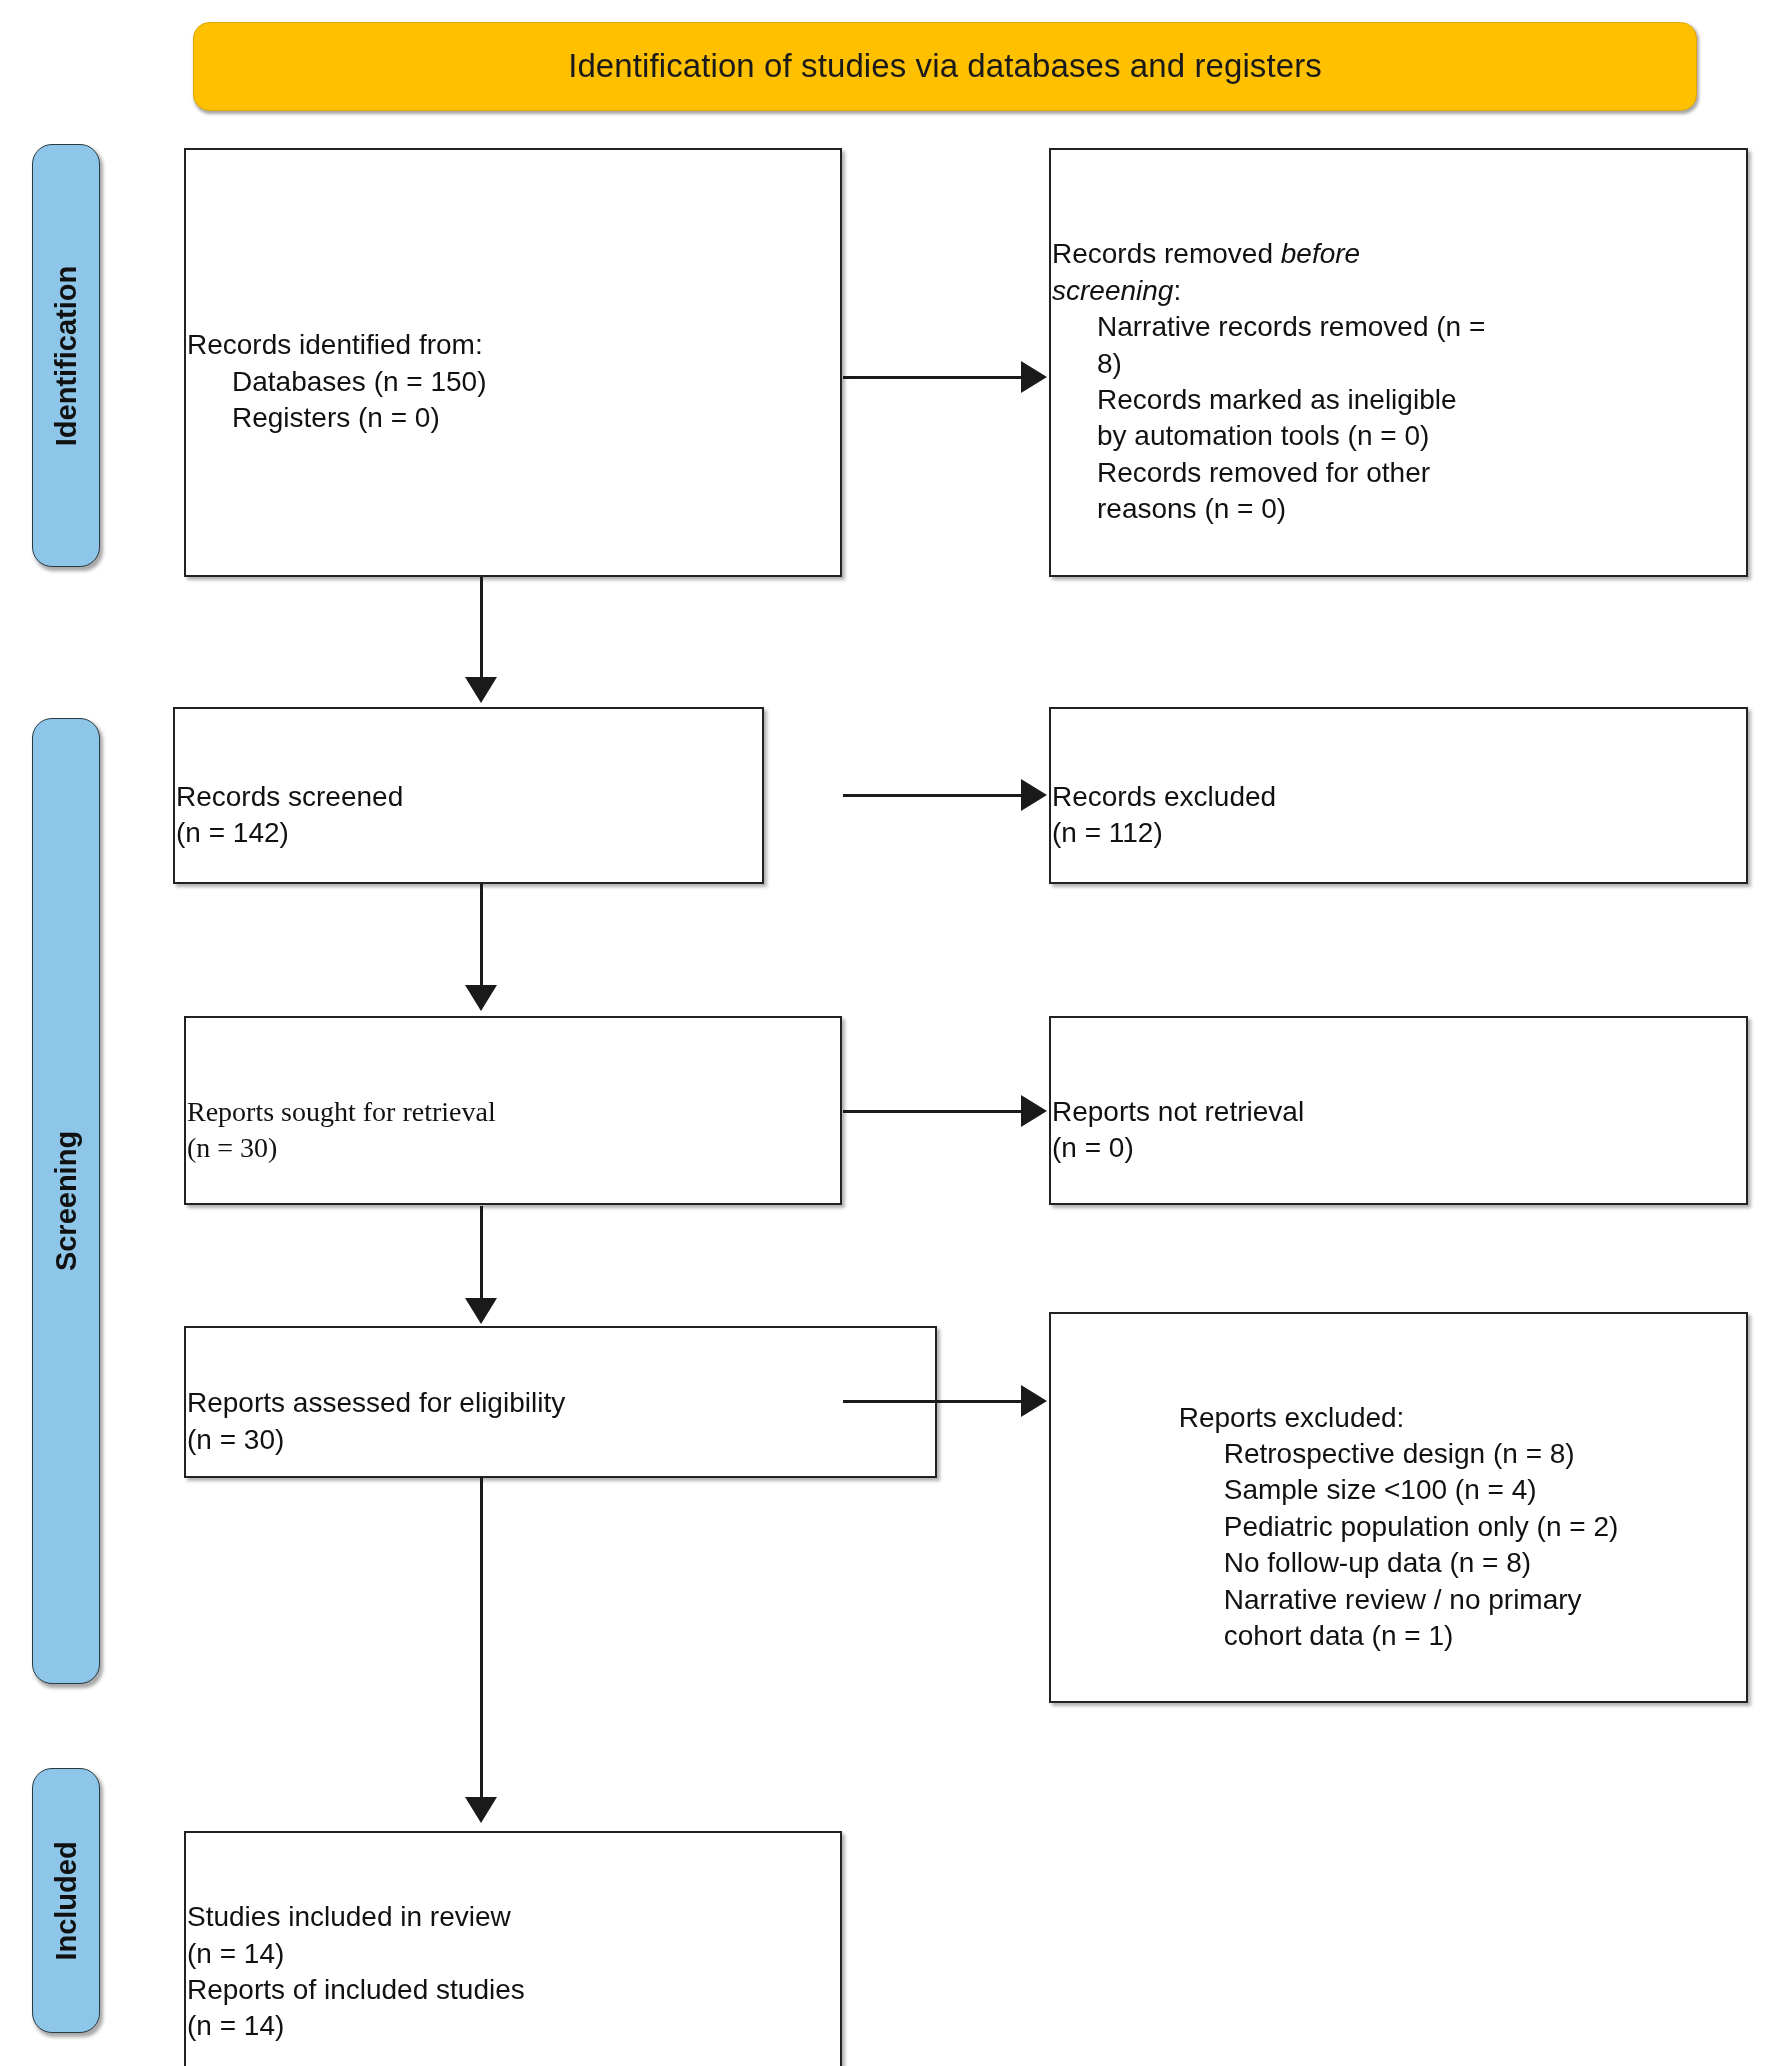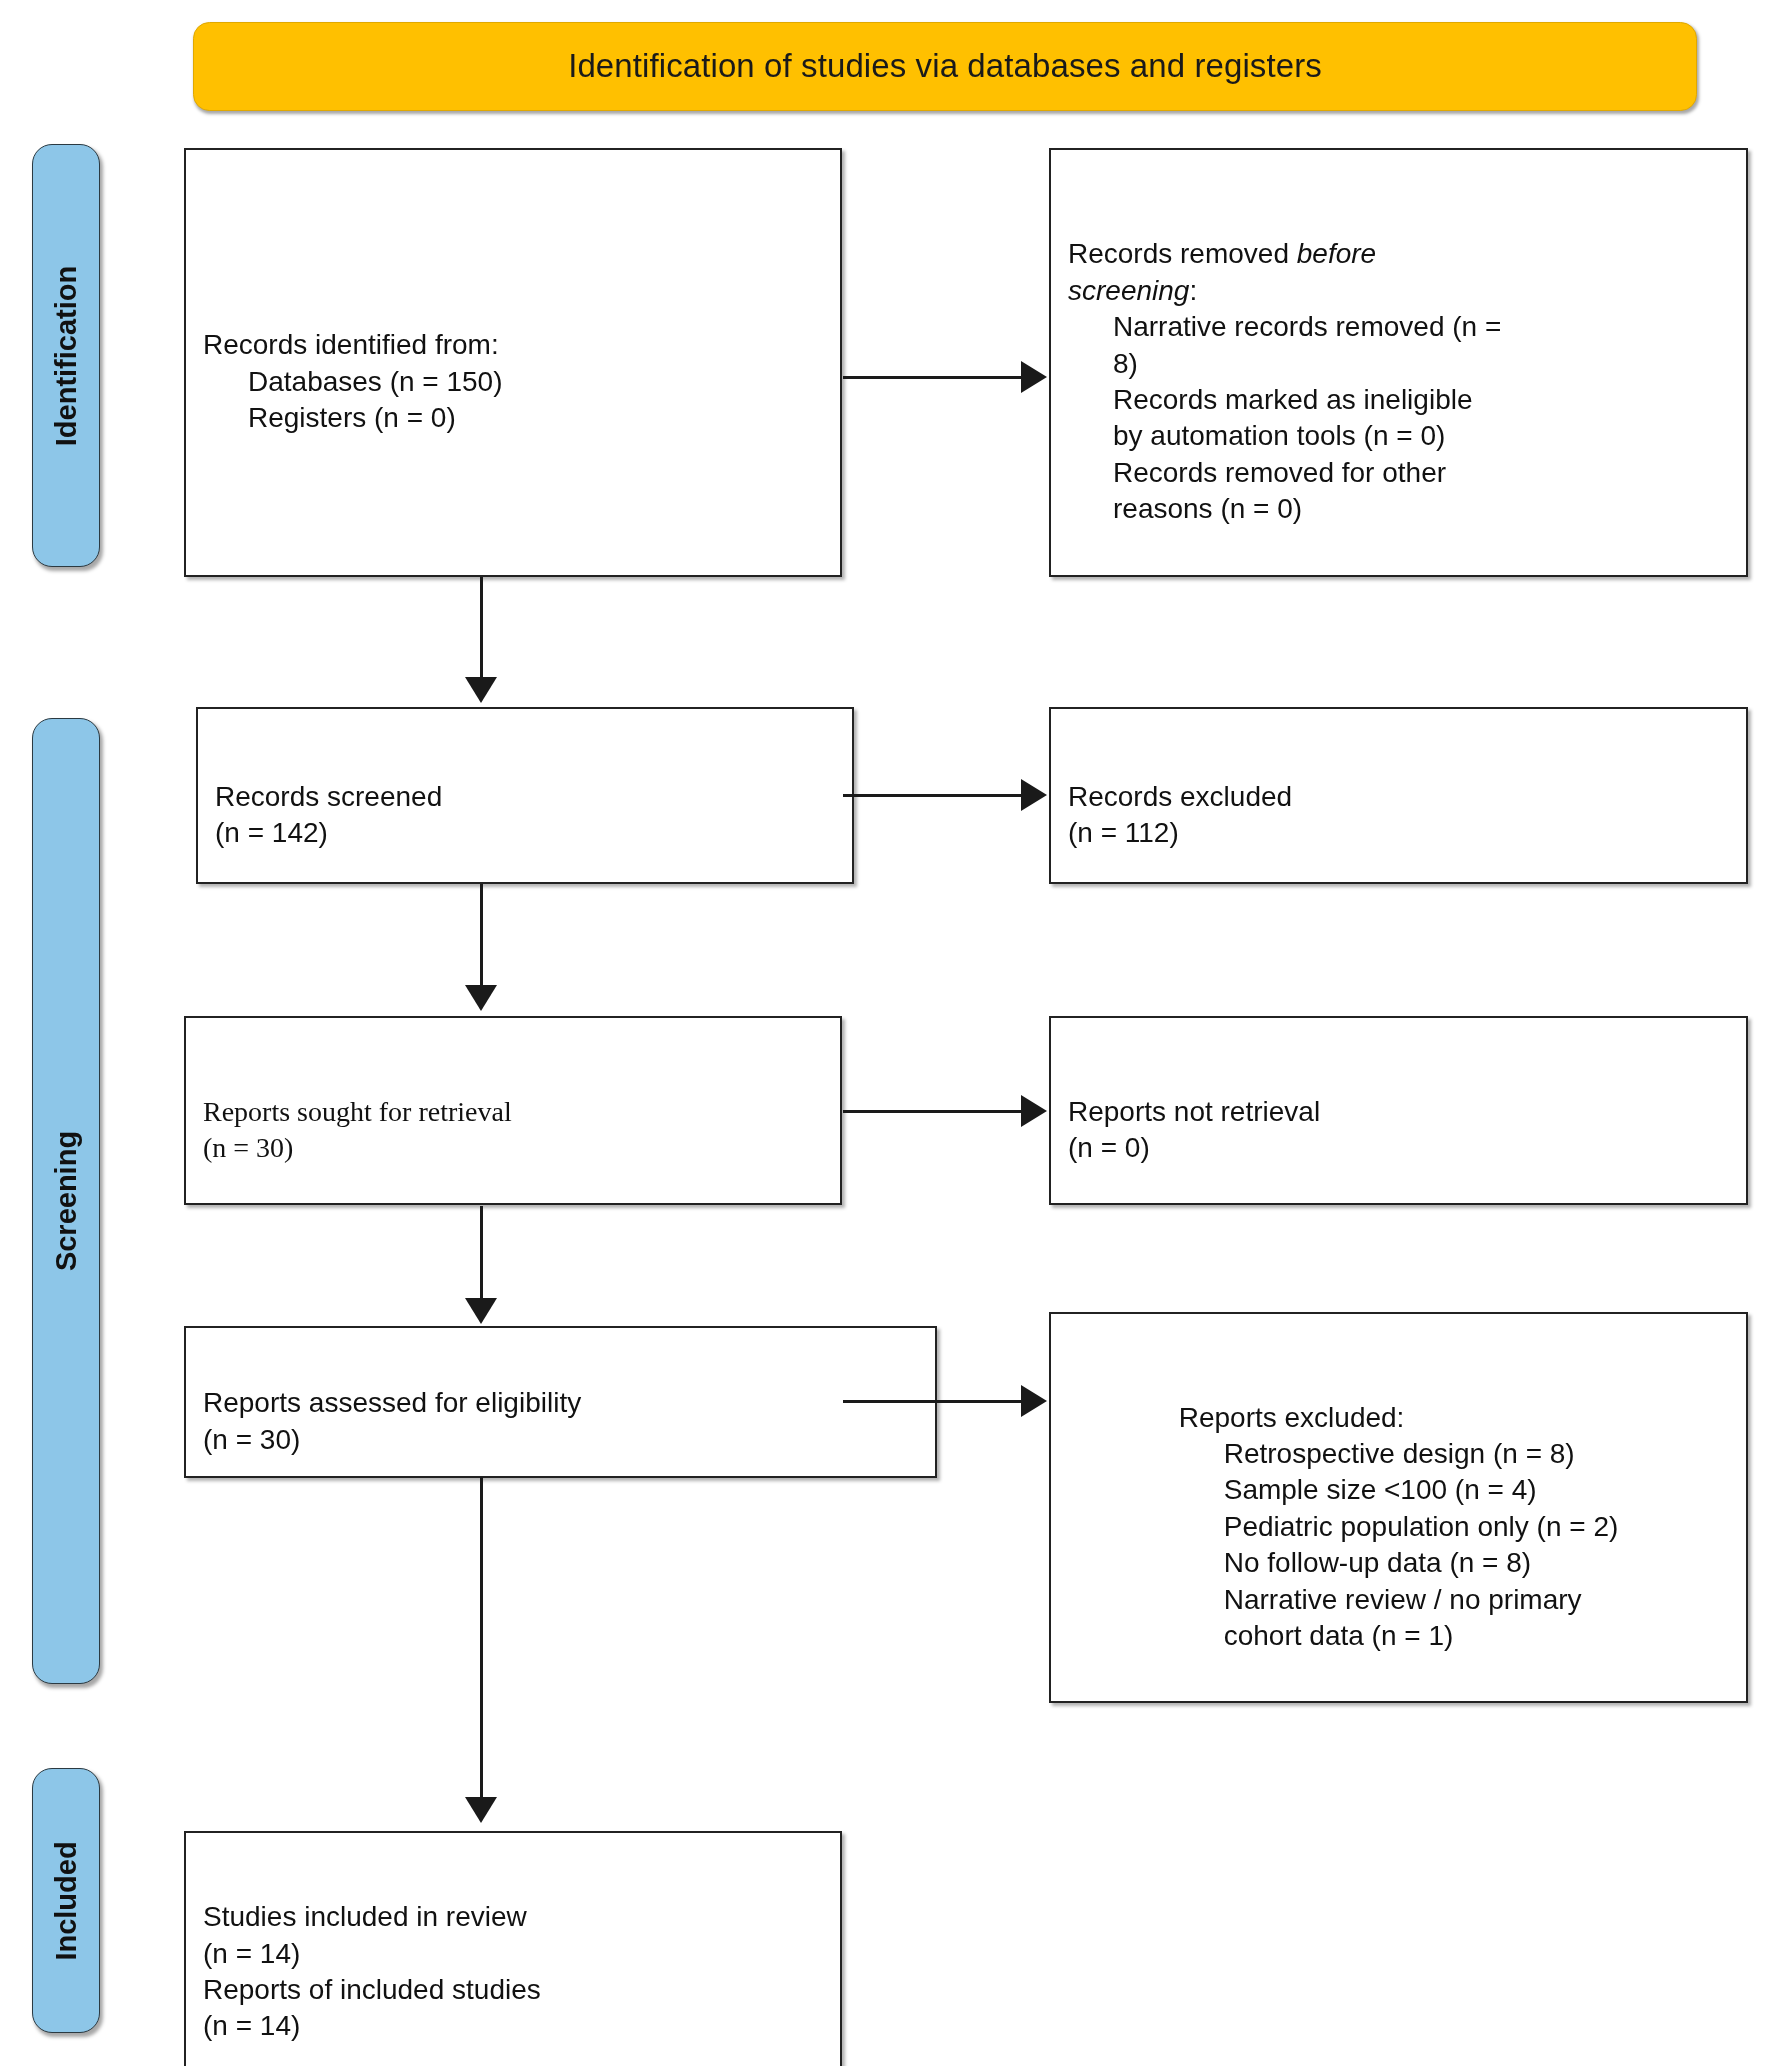--- a/index.html
+++ b/index.html
@@ -70,21 +70,21 @@
     position: absolute;
     background: #ffffff;
     border: 2.5px solid #222222;
     box-sizing: border-box;
     box-shadow: 2.5px 3.2px 3.2px rgba(0,0,0,0.30);
     display: flex;
     flex-direction: column;
     justify-content: center;
   }
   .box-inner {
-    padding: 0 17px;
+    padding: 0 1px;
     margin-top: 39px;
   }
   .line {
     font-size: 28px;
     line-height: 1.30;
     color: #111111;
     white-space: pre-wrap;
   }
   .line.indent {
     padding-left: 45px;
@@ -159,21 +159,21 @@
       <div class="line indent">reasons (n = 0)</div>
     </div>
   </div>
 
   <div class="h-line" style="left:843px; top:376px; width:180px;"></div>
   <div class="h-arrow-head" style="left:1021px; top:361px;"></div>
 
   <div class="v-line" style="left:480px; top:577px; height:104px;"></div>
   <div class="v-arrow-head" style="left:465px; top:677px;"></div>
 
-  <div class="box" style="left:196px; top:707px; width:658px; height:177px;">
+  <div class="box" style="left:173px; top:707px; width:591px; height:177px;">
     <div class="box-inner">
       <div class="line">Records screened</div>
       <div class="line">(n = 142)</div>
     </div>
   </div>
 
   <div class="box" style="left:1049px; top:707px; width:699px; height:177px;">
     <div class="box-inner">
       <div class="line">Records excluded</div>
       <div class="line">(n = 112)</div>

